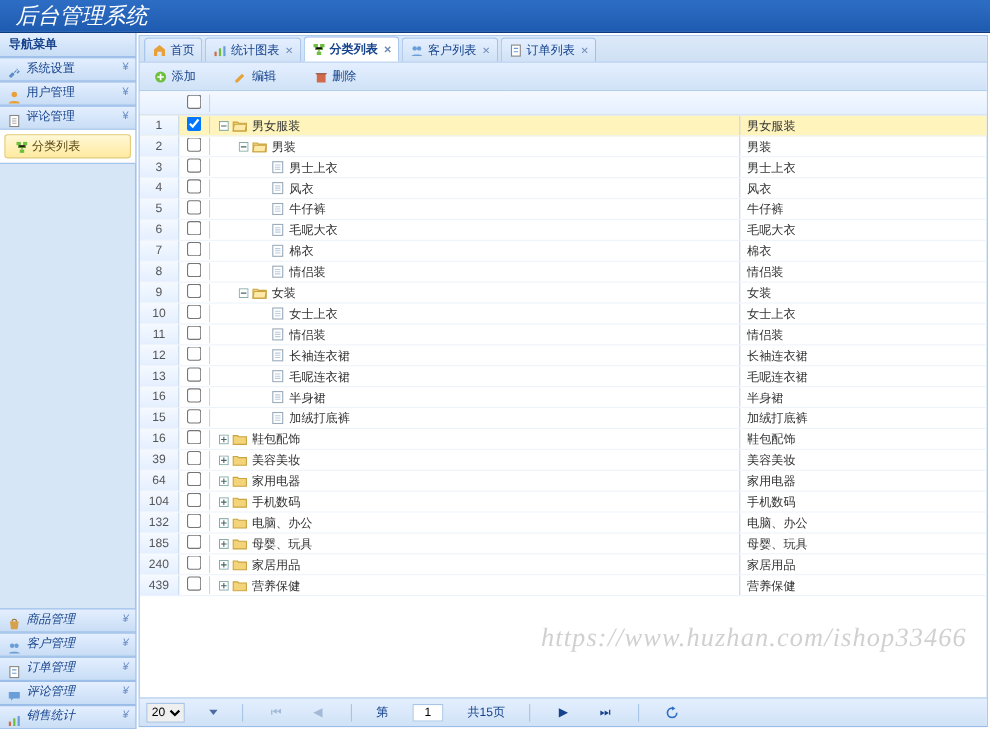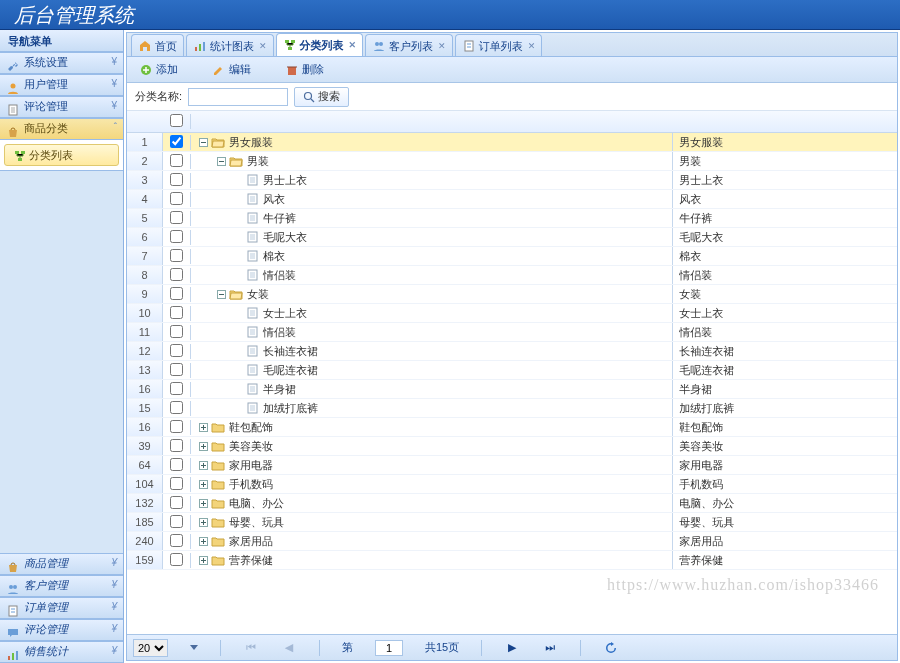--- a/index.html
+++ b/index.html
@@ -40,21 +40,21 @@
 .row .ind { display:inline-block; width:18px; height:100%; flex:none; }
 .row .exp { width:12px; height:12px; display:inline-flex; align-items:center; justify-content:center; cursor:pointer; color:#5b7aa8; font-size:9px; flex:none; margin-right:2px; }
 .row .fold { width:14px; height:12px; flex:none; margin-right:4px; }
 .row .doc { width:12px; height:12px; flex:none; margin-right:4px; }
 .pager { height:26px; border-top:1px solid #a8c5e7; background:linear-gradient(#e4efff,#d0e2f6); display:flex; align-items:center; padding:0 6px; gap:22px; font-size:11px; color:#15428b; }
 .pager select { height:18px; border:1px solid #a8c5e7; font-size:11px; }
 .pager .sep { width:1px; height:16px; background:#a8c5e7; }
 .pager .pg-btn { width:16px; height:16px; cursor:pointer; display:flex; align-items:center; justify-content:center; color:#15428b; }
 .pager .pg-btn.dis { color:#a4b9d6; cursor:default; }
 .pager input { width:28px; height:16px; border:1px solid #a8c5e7; text-align:center; font-size:11px; }
-.watermark { position:absolute; right:18px; bottom:40px; font-size:16px; color:rgba(120,120,120,0.35); pointer-events:none; font-family:Georgia,serif; letter-spacing:1px; }
+.watermark { position:absolute; right:18px; bottom:40px; font-size:24px; color:rgba(120,120,120,0.35); font-style:italic; pointer-events:none; font-family:Georgia,serif; letter-spacing:1px; }
 
 .isvg { display:block; }
 </style>
 </head>
 <body>
 
 <div class="header">
   <span>后台管理系统</span>
 </div>
 
@@ -78,28 +78,20 @@
           <span>用户管理</span>
           <span class="chev">¥</span>
         </div>
         <div class="side-item">
           <svg class="isvg ico" width="14" height="14">
             <rect x="3" y="2" width="8" height="10" fill="#fff" stroke="#888"></rect>
             <path d="M5 5h4M5 7h4M5 9h4" stroke="#aaa"></path>
           </svg>
           <span>评论管理</span>
           <span class="chev">¥</span>
-        </div>
-        <div class="side-item active">
-          <svg class="isvg ico" width="14" height="14">
-            <path d="M3 5h8l-1 7H4z" fill="#d7a24a"></path>
-            <path d="M5 5a2 2 0 0 1 4 0" fill="none" stroke="#a07020"></path>
-          </svg>
-          <span>商品分类</span>
-          <span class="chev">ˆ</span>
         </div>
       </div>
     <div class="side-sub" id="side-sub">
         <div class="side-sub-item">
           <svg class="isvg ico" width="14" height="14">
             <rect x="2" y="2" width="4" height="3" fill="#6fbf3f"></rect>
             <rect x="8" y="2" width="4" height="3" fill="#6fbf3f"></rect>
             <rect x="5" y="9" width="4" height="3" fill="#6fbf3f"></rect>
             <path d="M4 5v2h6V5M7 7v2" stroke="#5a9030"></path>
           </svg>
@@ -213,31 +205,20 @@
       </span>
       <span class="tb-btn">
         <svg class="isvg" width="14" height="14">
             <rect x="3" y="4" width="8" height="8" fill="#d06a4a"></rect>
             <path d="M2 4h10" stroke="#8a4530"></path>
           </svg>
         <span>删除</span>
       </span>
     </div>
 
-    <div class="filter-row">
-      <span>分类名称:</span>
-      <input type="text" style="">
-      <span class="search-btn">
-        <svg class="isvg" width="12" height="12">
-            <circle cx="5" cy="5" r="3.5" fill="none" stroke="#4b6c9e" stroke-width="1.2"></circle>
-            <path d="M8 8l3 3" stroke="#4b6c9e" stroke-width="1.2"></path>
-          </svg>
-        <span>搜索</span>
-      </span>
-    </div>
 
     <div class="grid-head">
       <div class="col-num"></div>
       <div class="col-check"><input type="checkbox" style=""></div>
     </div>
 
     <div class="grid-body" id="grid-body">
       <div class="watermark">https://www.huzhan.com/ishop33466</div>
     <div class="row sel">
           <div class="col-num">1</div>
@@ -588,21 +569,21 @@
               </svg>
             </span>
             <svg class="fold" width="14" height="12">
               <path d="M1 3h4l1 1h7v7H1z" fill="#f3d47a" stroke="#c9a43f"></path>
             </svg>
             <span>家居用品</span>
           </div>
           <div class="col-note">家居用品</div>
         </div>
         <div class="row">
-          <div class="col-num">159</div>
+          <div class="col-num">439</div>
           <div class="col-check"><input type="checkbox" style=""></div>
           <div class="col-name tree">
             <span class="exp">
               <svg width="9" height="9">
                 <rect x="0.5" y="0.5" width="8" height="8" fill="#fff" stroke="#8aa"></rect>
                 <path d="M4.5 2v5M2 4.5h5" stroke="#466"></path>
               </svg>
             </span>
             <svg class="fold" width="14" height="12">
               <path d="M1 3h4l1 1h7v7H1z" fill="#f3d47a" stroke="#c9a43f"></path>

